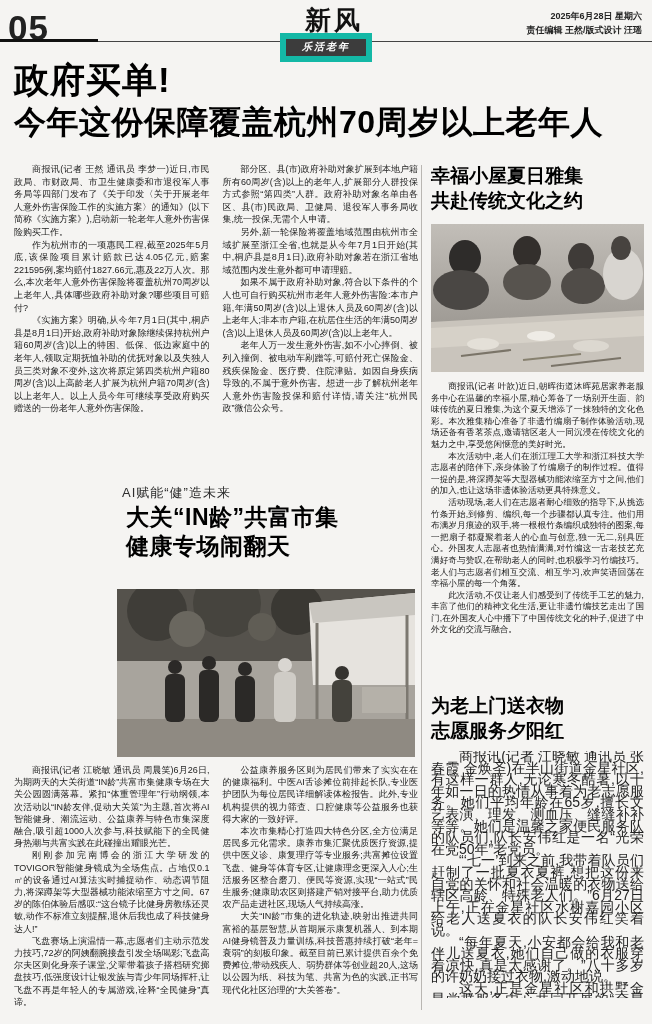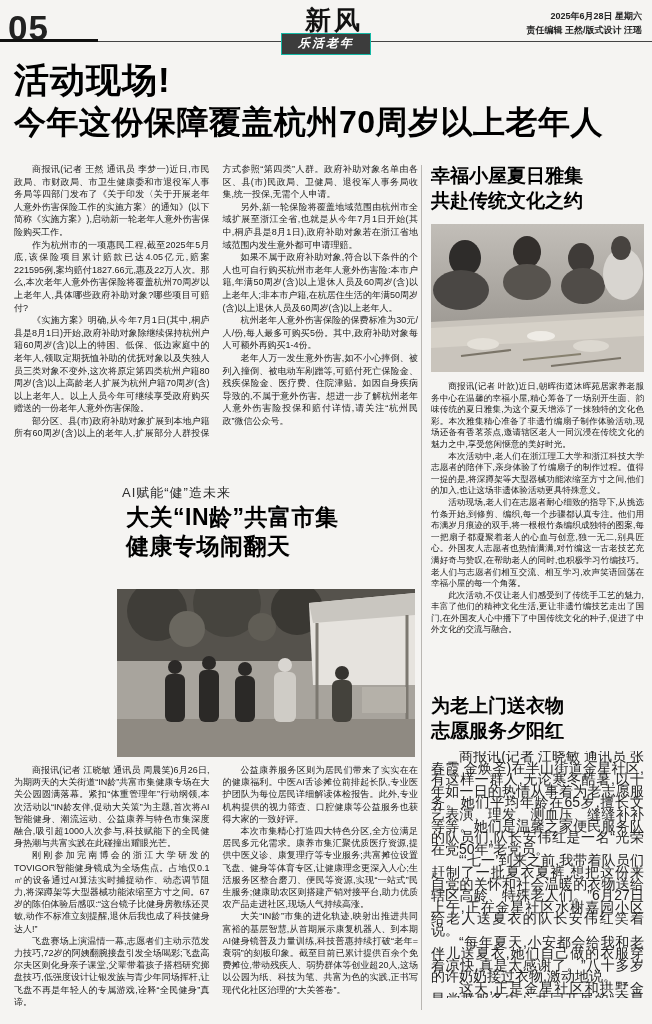--- a/index.html
+++ b/index.html
@@ -3,21 +3,21 @@
 <meta charset="utf-8">
 <style>
   html,body{margin:0;padding:0;}
   body{width:652px;height:1024px;background:#f5f4f2;font-family:"Liberation Sans",sans-serif;color:#1a1a1a;position:relative;overflow:hidden;}
   .page{position:absolute;inset:0;}
   
   .page-num{position:absolute;left:8px;top:8px;font-size:35px;font-weight:bold;color:#222;letter-spacing:1px;}
   .header-rule{position:absolute;left:0;top:41px;width:652px;height:1px;background:#444;}
   .page-num-rule{position:absolute;left:0;top:39px;width:98px;height:3px;background:#111;}
   .masthead-title{position:absolute;left:0;top:3px;width:652px;text-align:center;font-size:26px;font-weight:bold;letter-spacing:3px;color:#111;padding-left:8px;}
-  .masthead-badge{position:absolute;left:50%;top:33px;transform:translateX(-50%);background:#3c3c3c;color:#fff;font-family:"DejaVu Serif",serif;font-style:italic;font-weight:bold;font-size:12px;padding:1px 16px 2px;border:1px solid #14b8a6;letter-spacing:2px;white-space:nowrap;}
+  .masthead-badge{position:absolute;left:50%;top:33px;transform:translateX(-50%);background:#3c3c3c;color:#fff;font-family:"DejaVu Serif",serif;font-style:italic;font-weight:bold;font-size:10px;padding:1px 16px 2px;border:6px solid #14b8a6;letter-spacing:2px;white-space:nowrap;}
   .date-info{position:absolute;right:10px;top:9px;text-align:right;font-size:9px;font-weight:bold;line-height:14px;color:#222;margin-left:39px;}
   
   .lead-headline{position:absolute;left:14px;top:58px;width:632px;}
   .hl1{display:block;font-size:35px;font-weight:900;line-height:43px;color:#000;letter-spacing:1px;}
   .hl2{display:block;font-size:32px;font-weight:900;line-height:43px;color:#000;letter-spacing:0.5px;}
   
   .article-body{text-align:justify;color:#222;}
   .article-body p{margin:0;text-indent:2em;}
   .lead-body{position:absolute;left:14px;top:163px;width:404px;height:302px;column-count:2;column-gap:13px;font-size:9px;line-height:12.6px;overflow:hidden;}
   .v-divider{position:absolute;left:421px;top:165px;width:1px;height:845px;background:#b9b6b2;}
@@ -48,31 +48,30 @@
     <div class="page-num-rule"></div>
     <div class="masthead-title">新风</div>
     <div class="masthead-badge">乐活老年</div>
     <div class="date-info">
       <div>2025年6月28日 星期六</div>
       <div>责任编辑 王然/版式设计 汪瑶</div>
     </div>
   </div>
 
   <h1 class="lead-headline" style="margin:0;">
-    <span class="hl1">活动现场!</span>
+    <span class="hl1">政府买单!</span>
     <span class="hl2">今年这份保障覆盖杭州70周岁以上老年人</span>
   </h1>
   <div class="lead-body article-body">
     <p>商报讯(记者 王然 通讯员 李梦一)近日,市民政局、市财政局、市卫生健康委和市退役军人事务局等四部门发布了《关于印发〈关于开展老年人意外伤害保险工作的实施方案〉的通知》(以下简称《实施方案》),启动新一轮老年人意外伤害保险购买工作。</p>
     <p>作为杭州市的一项惠民工程,截至2025年5月底,该保险项目累计赔款已达4.05亿元,赔案221595例,案均赔付1827.66元,惠及22万人次。那么,本次老年人意外伤害保险将覆盖杭州70周岁以上老年人,具体哪些政府补助对象?哪些项目可赔付?</p>
     <p>《实施方案》明确,从今年7月1日(其中,桐庐县是8月1日)开始,政府补助对象除继续保持杭州户籍60周岁(含)以上的特困、低保、低边家庭中的老年人,领取定期抚恤补助的优抚对象以及失独人员三类对象不变外,这次将原定第四类杭州户籍80周岁(含)以上高龄老人扩展为杭州户籍70周岁(含)以上老年人。以上人员今年可继续享受政府购买赠送的一份老年人意外伤害保险。</p>
     <p>部分区、县(市)政府补助对象扩展到本地户籍所有60周岁(含)以上的老年人,扩展部分人群投保方式参照“第四类”人群。政府补助对象名单由各区、县(市)民政局、卫健局、退役军人事务局收集,统一投保,无需个人申请。</p>
     <p>另外,新一轮保险将覆盖地域范围由杭州市全域扩展至浙江全省,也就是从今年7月1日开始(其中,桐庐县是8月1日),政府补助对象若在浙江省地域范围内发生意外都可申请理赔。</p>
     <p>如果不属于政府补助对象,符合以下条件的个人也可自行购买杭州市老年人意外伤害险:本市户籍,年满50周岁(含)以上退休人员及60周岁(含)以上老年人;非本市户籍,在杭居住生活的年满50周岁(含)以上退休人员及60周岁(含)以上老年人。</p>
-    <p>杭州老年人意外伤害保险的保费标准为30元/人/份,每人最多可购买5份。其中,政府补助对象每人可额外再购买1-4份。</p>
     <p>老年人万一发生意外伤害,如不小心摔倒、被列入撞倒、被电动车剐蹭等,可赔付死亡保险金、残疾保险金、医疗费、住院津贴。如因自身疾病导致的,不属于意外伤害。想进一步了解杭州老年人意外伤害险投保和赔付详情,请关注“杭州民政”微信公众号。</p>
   </div>
 
   <div class="v-divider"></div>
 
   <div class="kicker">AI赋能“健”造未来</div>
   <h2 class="market-title" style="margin:0;">
     <span>大关“IN龄”共富市集</span>
     <span>健康专场闹翻天</span>
   </h2>

